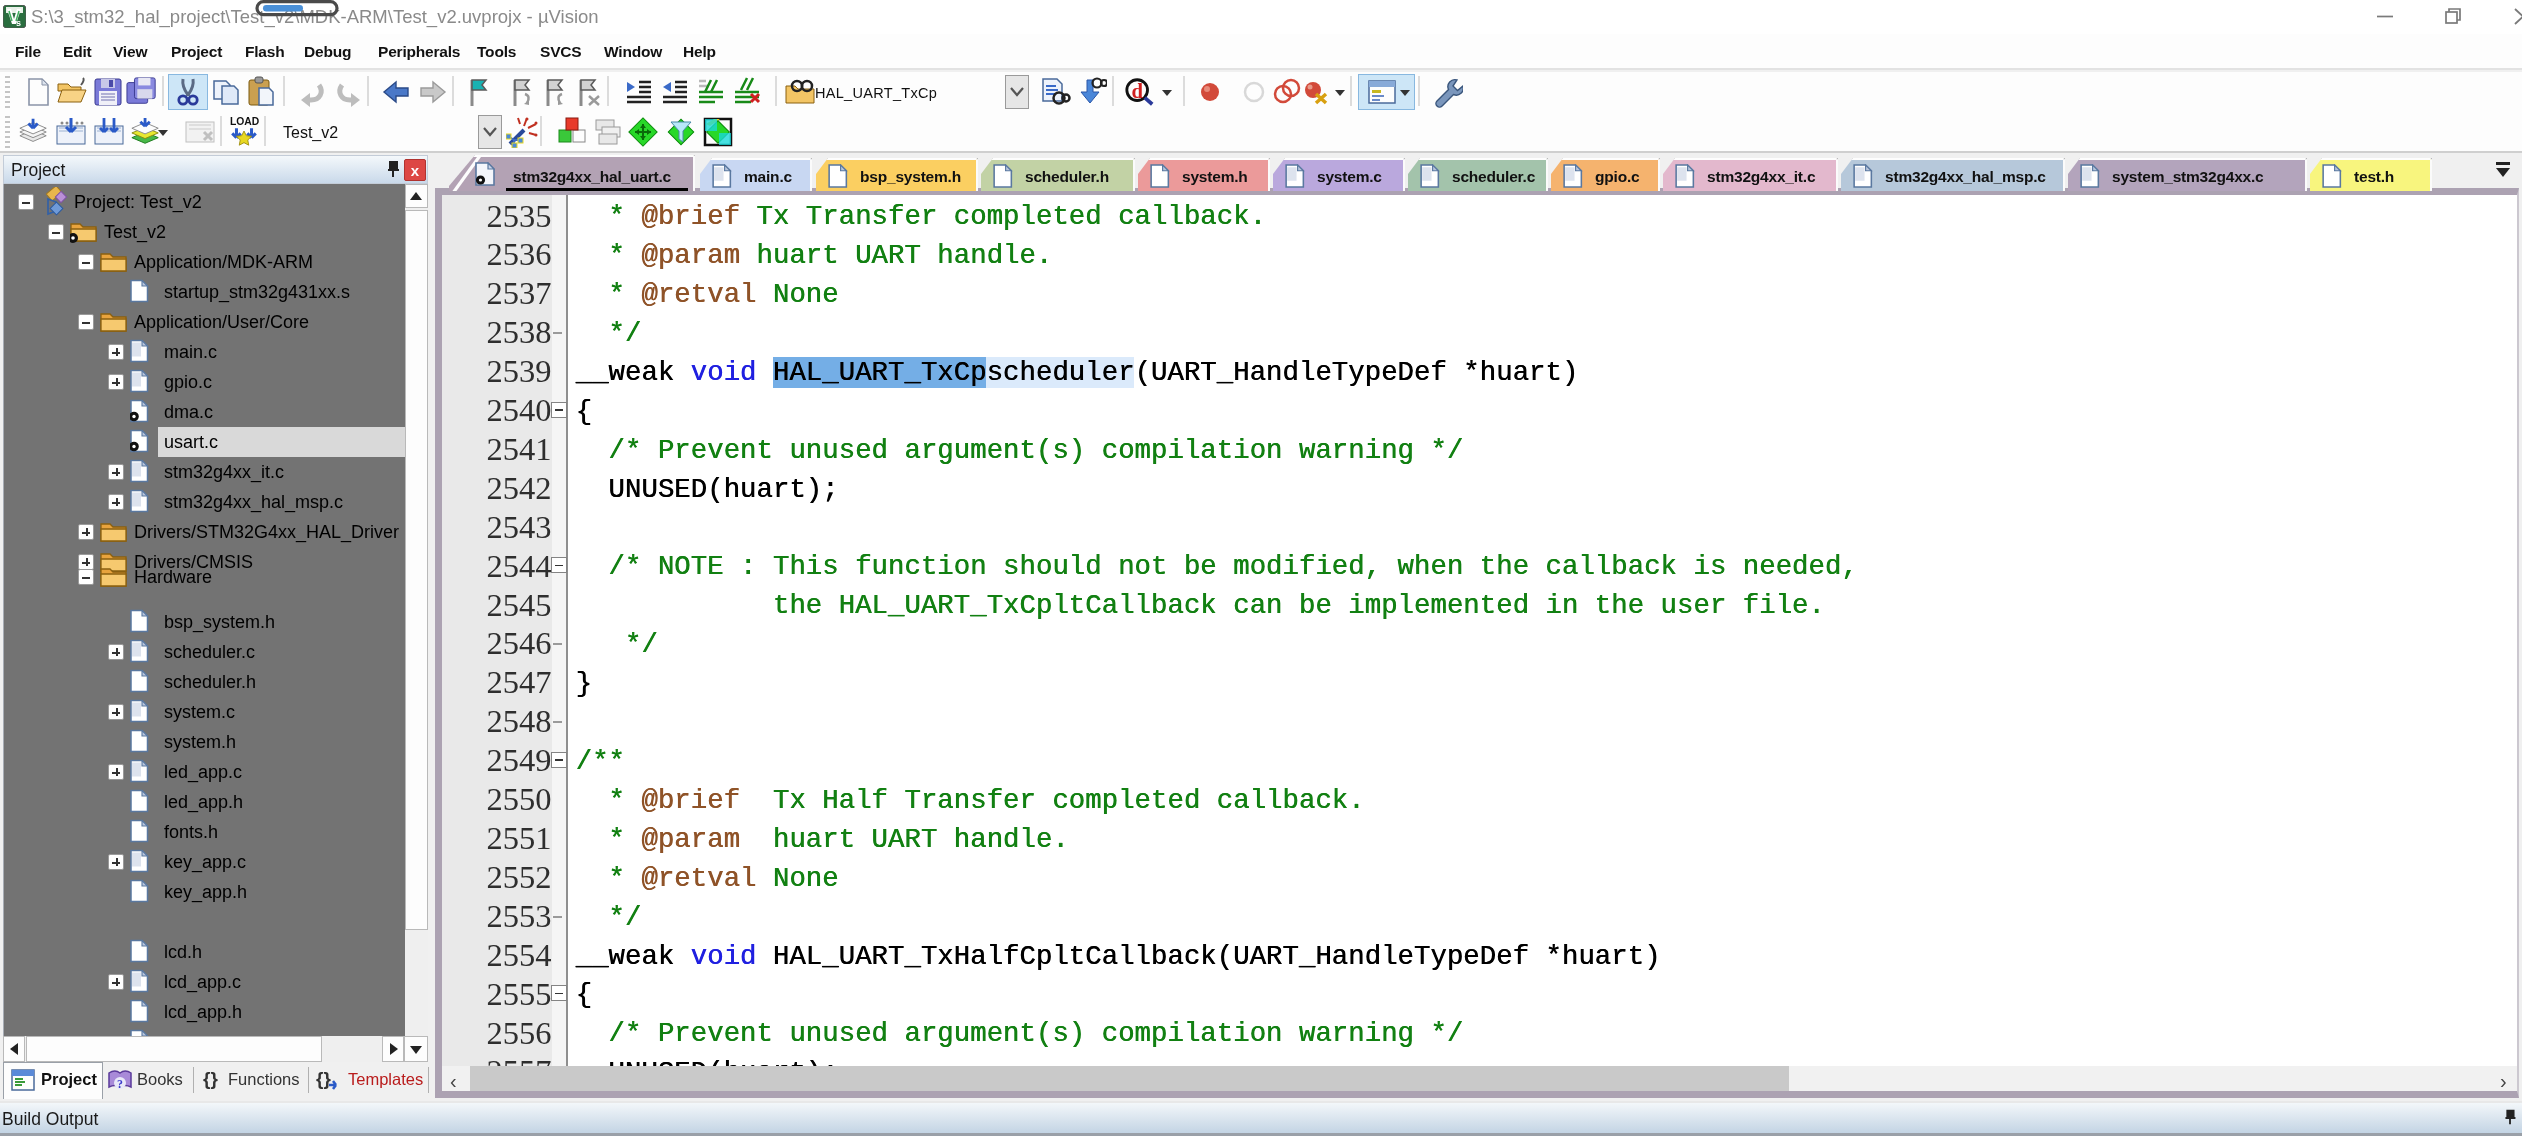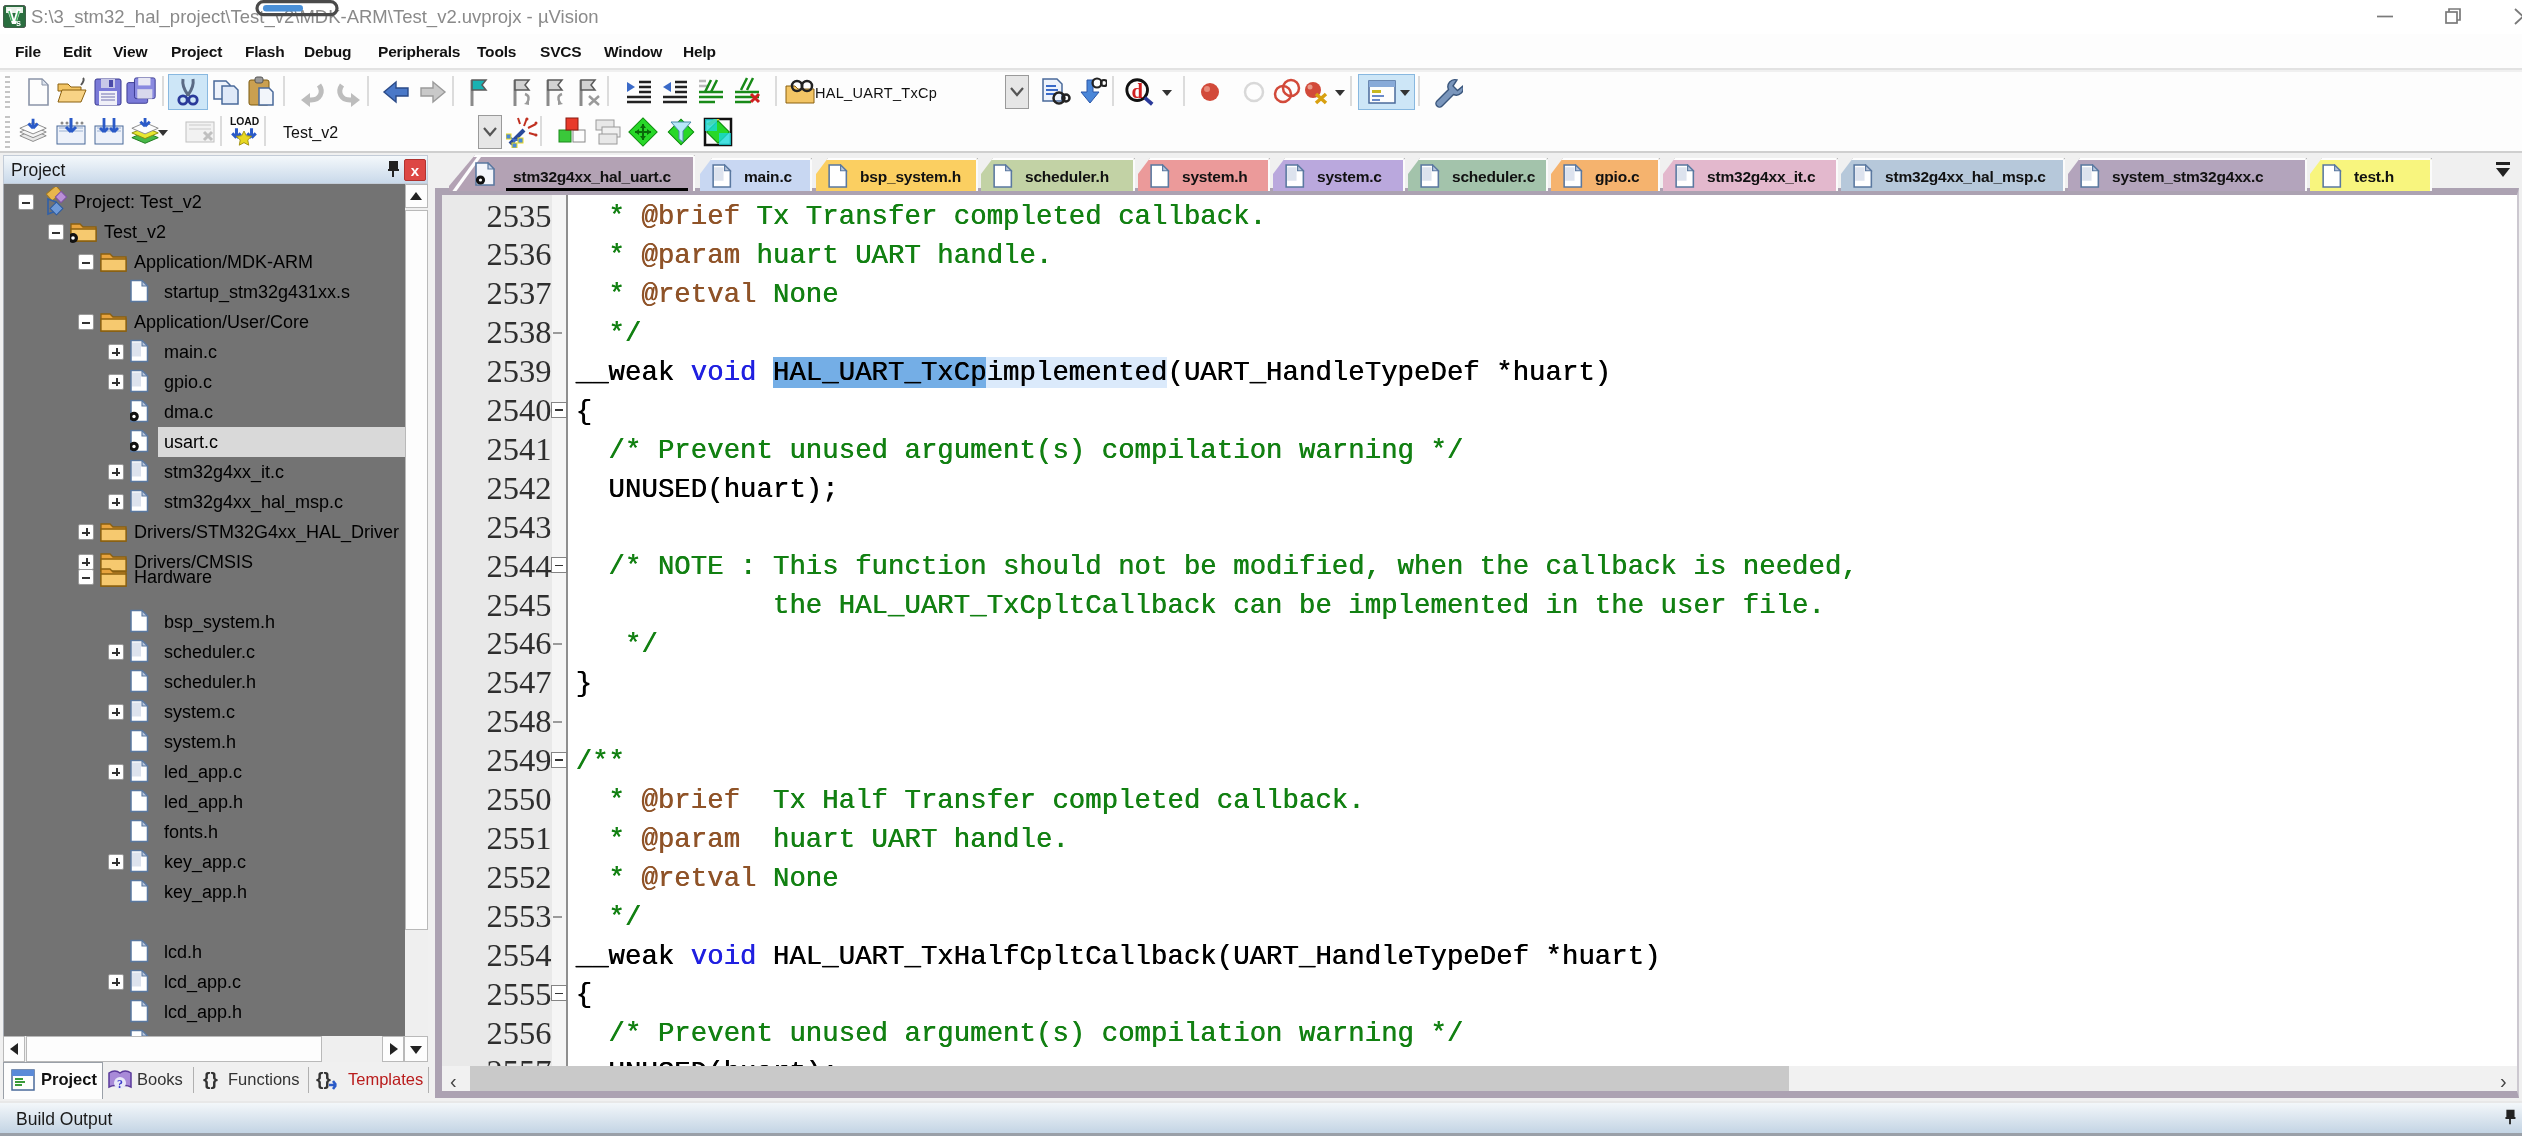--- a/index.html
+++ b/index.html
@@ -50,21 +50,21 @@
 .foldbox:before { content:""; position:absolute; left:3px; top:6.5px; width:8px; height:1.5px; background:#333; }
 .foldtick { position:absolute; width:9px; height:2px; background:#9a9a9a; }
 #edhscroll { position:absolute; left:442px; top:1066px; width:2075px; height:25px; background:#f1f1f1; }
 #edhthumb { position:absolute; left:470px; top:1066px; width:1319px; height:25px; background:#c9c9c9; }
 .tab { position:absolute; top:158px; height:33px; border-top:2px solid #fdfdfd; border-right:2px solid #fbfbfb;
   box-shadow:2px 0 0 #9a9a9a; border-top-left-radius:5px; border-top-right-radius:2px; }
 .tab .lbl { position:absolute; top:8px; font-size:15.5px; letter-spacing:-0.2px; font-weight:700; color:#111; white-space:pre; }
 .fico { position:absolute; width:20px; height:24px; }
 #buildbar { position:absolute; left:0; top:1101px; width:2522px; height:32px;
   background:linear-gradient(#f3f7fa,#c3d4e4); border-top:2px solid #e8e8e8; }
-#buildbar .t { position:absolute; left:16px; top:6px; font-size:17.5px; color:#1a1a1a; }
+#buildbar .t { position:absolute; left:2px; top:6px; font-size:17.5px; color:#1a1a1a; }
 #bottomstrip { position:absolute; left:0; top:1133px; width:2522px; height:11px; background:#fff; border-top:3px solid #9aa0a8; }
 .sbbtn { position:absolute; background:#fdfdfd; border:1px solid #b9b9b9; }
 .arr { width:0; height:0; position:absolute; }
 </style>
 </head>
 <body>
 
 <div id="titlebar">
   <svg class="abs" style="left:3px;top:5px" width="23" height="23" viewBox="0 0 23 23">
     <rect x="0" y="0" width="23" height="23" rx="4" fill="#2a6e3f" stroke="#555" stroke-width="1"></rect>
@@ -666,21 +666,21 @@
 2552
 2553
 2554
 2555
 2556
 2557</pre>
   <pre id="code"><span class="g">  * </span><span class="br">@brief</span><span class="g"> Tx Transfer completed callback.</span>
 <span class="g">  * </span><span class="br">@param</span><span class="g"> huart UART handle.</span>
 <span class="g">  * </span><span class="br">@retval</span><span class="g"> None</span>
 <span class="g">  */</span>
-__weak <span class="bl">void</span> <span class="sel1">HAL_UART_TxCp</span><span class="sel2">implemented</span>(UART_HandleTypeDef *huart)
+__weak <span class="bl">void</span> <span class="sel1">HAL_UART_TxCp</span><span class="sel2">scheduler</span>(UART_HandleTypeDef *huart)
 {
 <span class="g">  /* Prevent unused argument(s) compilation warning */</span>
   UNUSED(huart);
 
 <span class="g">  /* NOTE : This function should not be modified, when the callback is needed,</span>
 <span class="g">            the HAL_UART_TxCpltCallback can be implemented in the user file.</span>
 <span class="g">   */</span>
 }
 
 <span class="g">/**</span>

